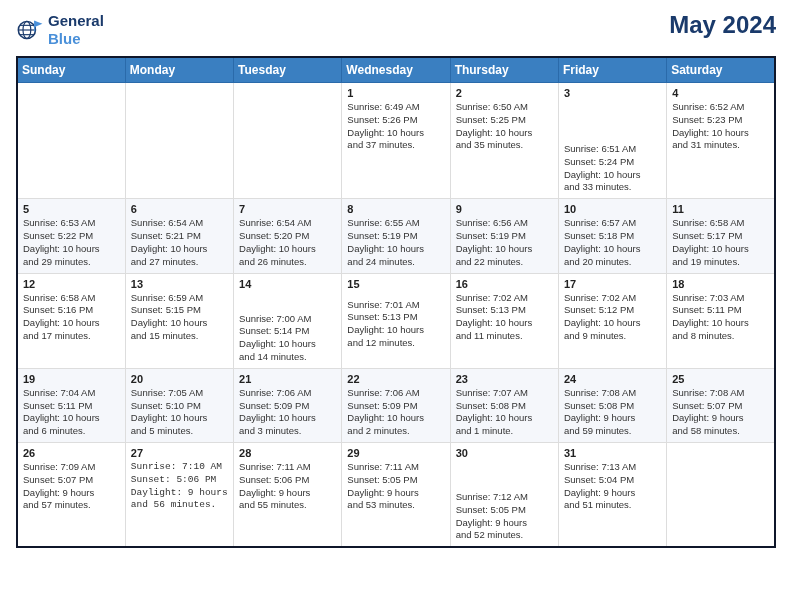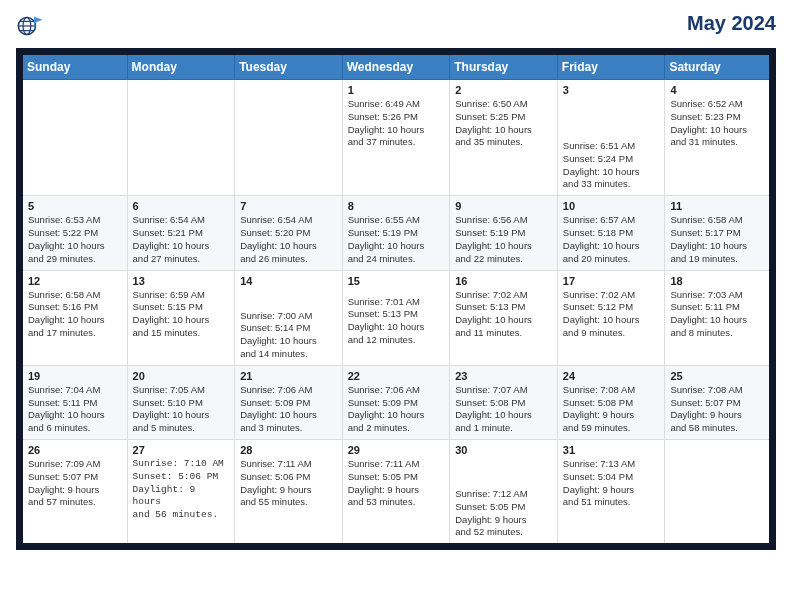--- a/index.html
+++ b/index.html
@@ -35,34 +35,34 @@
     }
     .logo-blue { color: #4a90d9; }
     .logo-icon {
       width: 28px;
       height: 28px;
     }
     .title-block {
       text-align: right;
     }
     .main-title {
-      font-size: 20px;
+      font-size: 24px;
       font-weight: bold;
       color: #1a3a6b;
       line-height: 1.1;
     }
     .subtitle {
       font-size: 15px;
       color: #333;
       font-weight: normal;
     }
     .calendar {
       width: 100%;
       border-collapse: collapse;
-      border: 7px solid #0f172a;
+      border: 2px solid #0f172a;
     }
     .calendar th {
       background-color: #3a7fc1;
       color: #fff;
       font-size: 12px;
       font-weight: bold;
       padding: 5px 4px;
       text-align: left;
       border: 1px solid #2a6aaa;
     }
@@ -105,20 +105,24 @@
 
         <circle cx="14" cy="18" r="11" fill="none" stroke="#1a3a6b" stroke-width="2"></circle>
         <ellipse cx="14" cy="18" rx="5" ry="11" fill="none" stroke="#1a3a6b" stroke-width="1.5"></ellipse>
         <line x1="3" y1="18" x2="25" y2="18" stroke="#1a3a6b" stroke-width="1.5"></line>
         <line x1="5" y1="12" x2="23" y2="12" stroke="#1a3a6b" stroke-width="1.5"></line>
         <line x1="5" y1="24" x2="23" y2="24" stroke="#1a3a6b" stroke-width="1.5"></line>
 
         <polygon points="24,6 34,10 24,14" fill="#4a90d9"></polygon>
         <line x1="24" y1="6" x2="24" y2="20" stroke="#4a90d9" stroke-width="1.5"></line>
       </svg>
+      <div>
+        <div class="logo-text" style="color:#1a3a6b;">General</div>
+        <div class="logo-text logo-blue">Blue</div>
+      </div>
     </div>
     <div class="title-block">
       <div class="main-title">May 2024</div>
     </div>
   </div>
 
   <table class="calendar">
     <thead>
       <tr>
       <th>Sunday</th>

